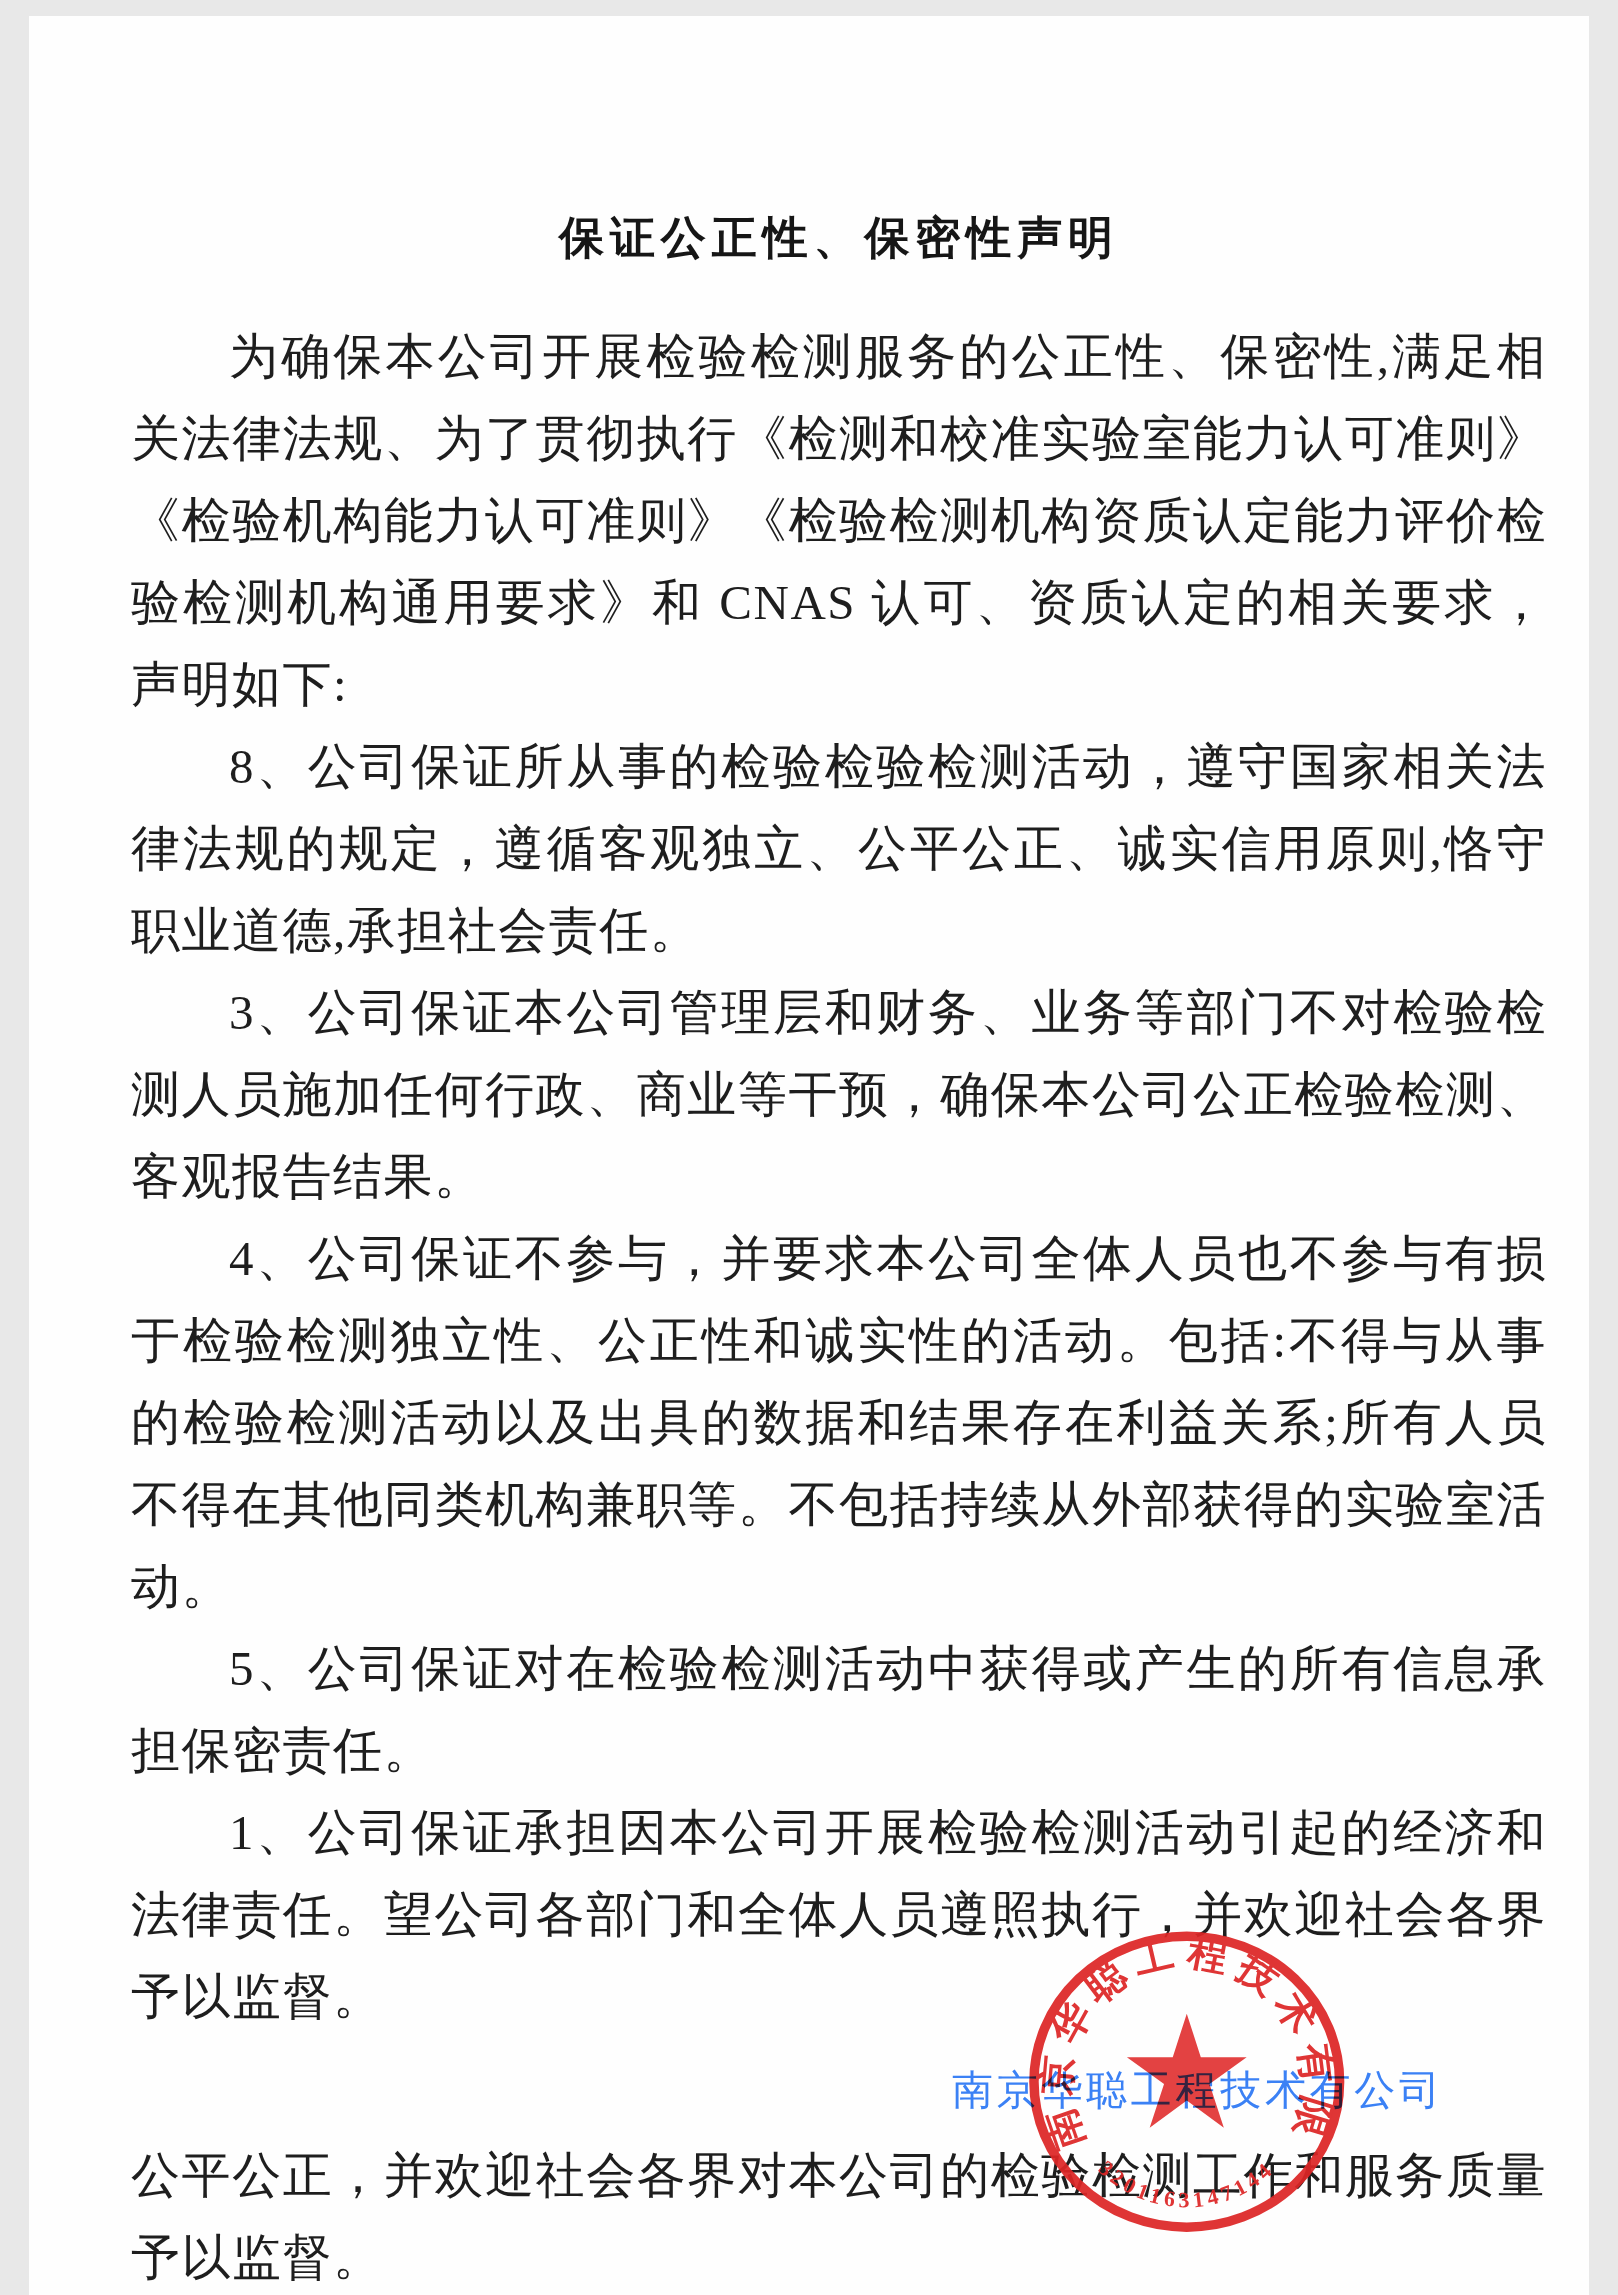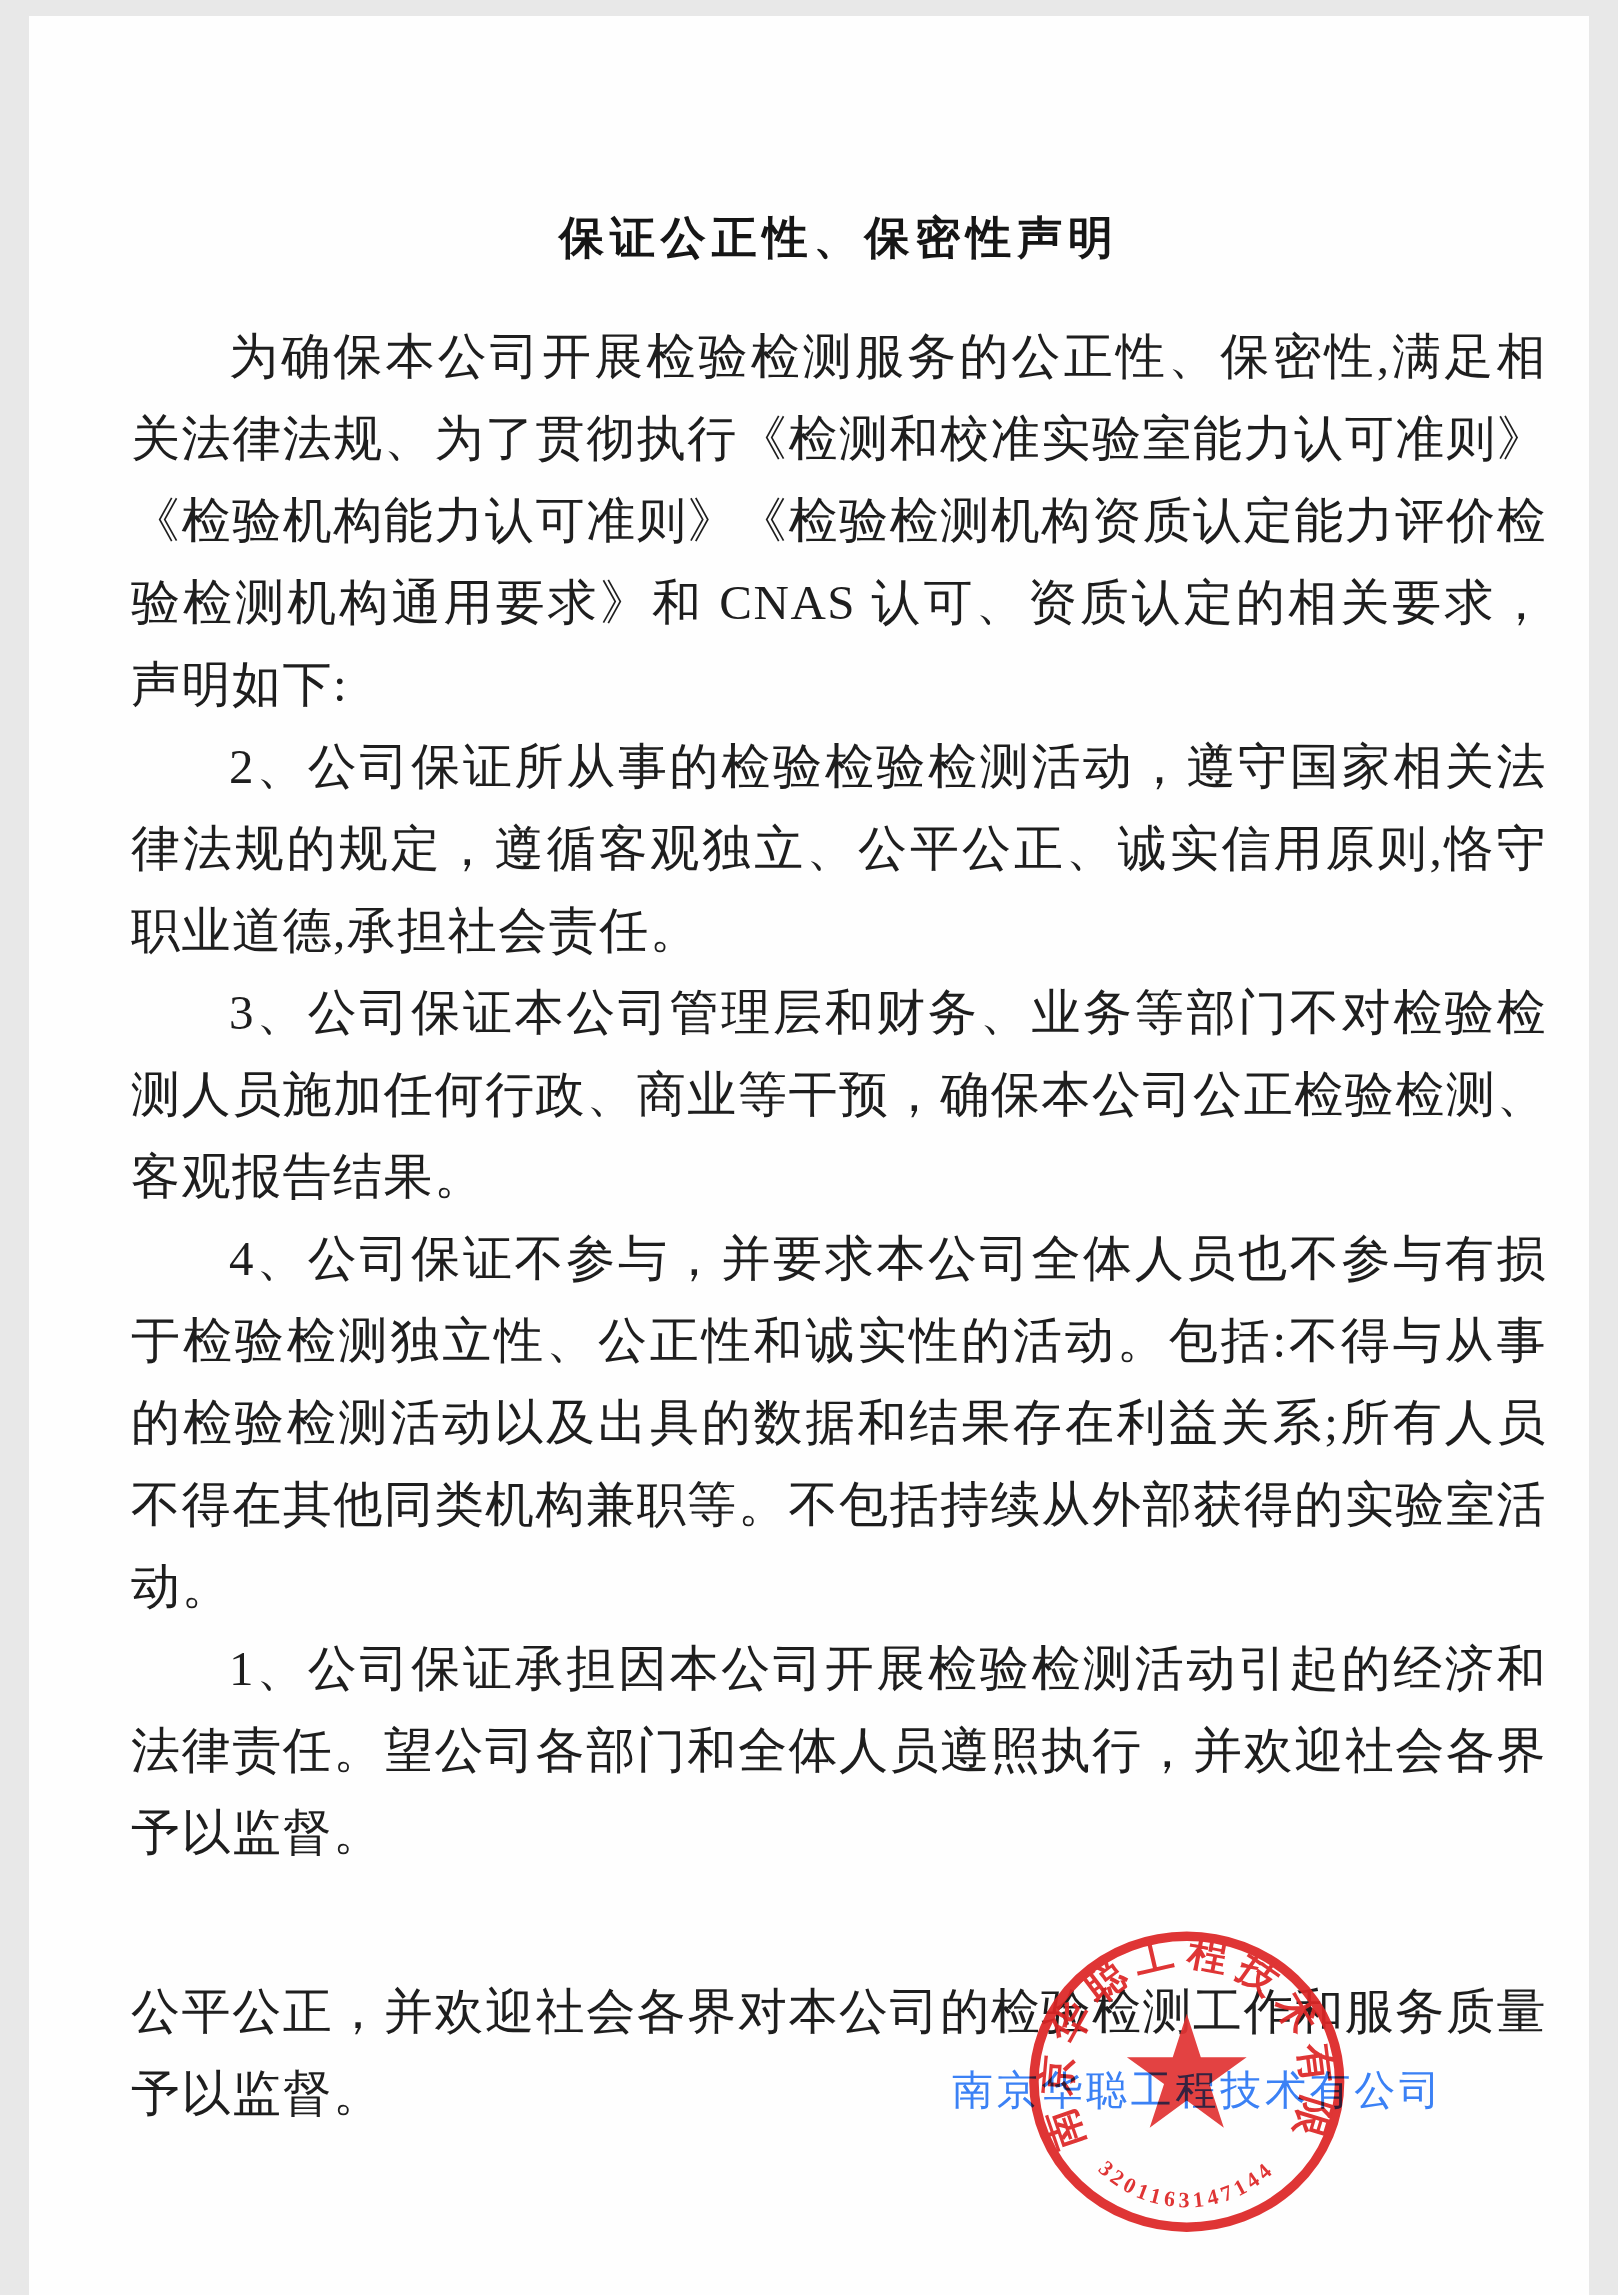--- a/index.html
+++ b/index.html
@@ -64,23 +64,24 @@
 </style>
 </head>
 <body>
 
 <div class="page">
 
   <div class="content">
     <h1 class="doc-title">保证公正性、保密性声明</h1>
 
     <p class="para indent">为确保本公司开展检验检测服务的公正性、保密性,满足相关法律法规、为了贯彻执行《检测和校准实验室能力认可准则》《检验机构能力认可准则》《检验检测机构资质认定能力评价检验检测机构通用要求》和 CNAS 认可、资质认定的相关要求，声明如下:</p>
-    <p class="para indent">2、公司保证所从事的检验检验检测活动，遵守国家相关法律法规的规定，遵循客观独立、公平公正、诚实信用原则,恪守职业道德,承担社会责任。</p>
+    <p class="para indent">8、公司保证所从事的检验检验检测活动，遵守国家相关法律法规的规定，遵循客观独立、公平公正、诚实信用原则,恪守职业道德,承担社会责任。</p>
     <p class="para indent">3、公司保证本公司管理层和财务、业务等部门不对检验检测人员施加任何行政、商业等干预，确保本公司公正检验检测、客观报告结果。</p>
     <p class="para indent">4、公司保证不参与，并要求本公司全体人员也不参与有损于检验检测独立性、公正性和诚实性的活动。包括:不得与从事的检验检测活动以及出具的数据和结果存在利益关系;所有人员不得在其他同类机构兼职等。不包括持续从外部获得的实验室活动。</p>
+    <p class="para indent">5、公司保证对在检验检测活动中获得或产生的所有信息承担保密责任。</p>
     <p class="para indent">1、公司保证承担因本公司开展检验检测活动引起的经济和法律责任。望公司各部门和全体人员遵照执行，并欢迎社会各界予以监督。</p>
 
     <p class="para closing">公平公正，并欢迎社会各界对本公司的检验检测工作和服务质量予以监督。</p>
   </div>
 
   <div class="signature">南京华聪工程技术有公司</div>
 
   <svg class="seal" viewBox="0 0 450 430" aria-hidden="true">
     <defs>
 

